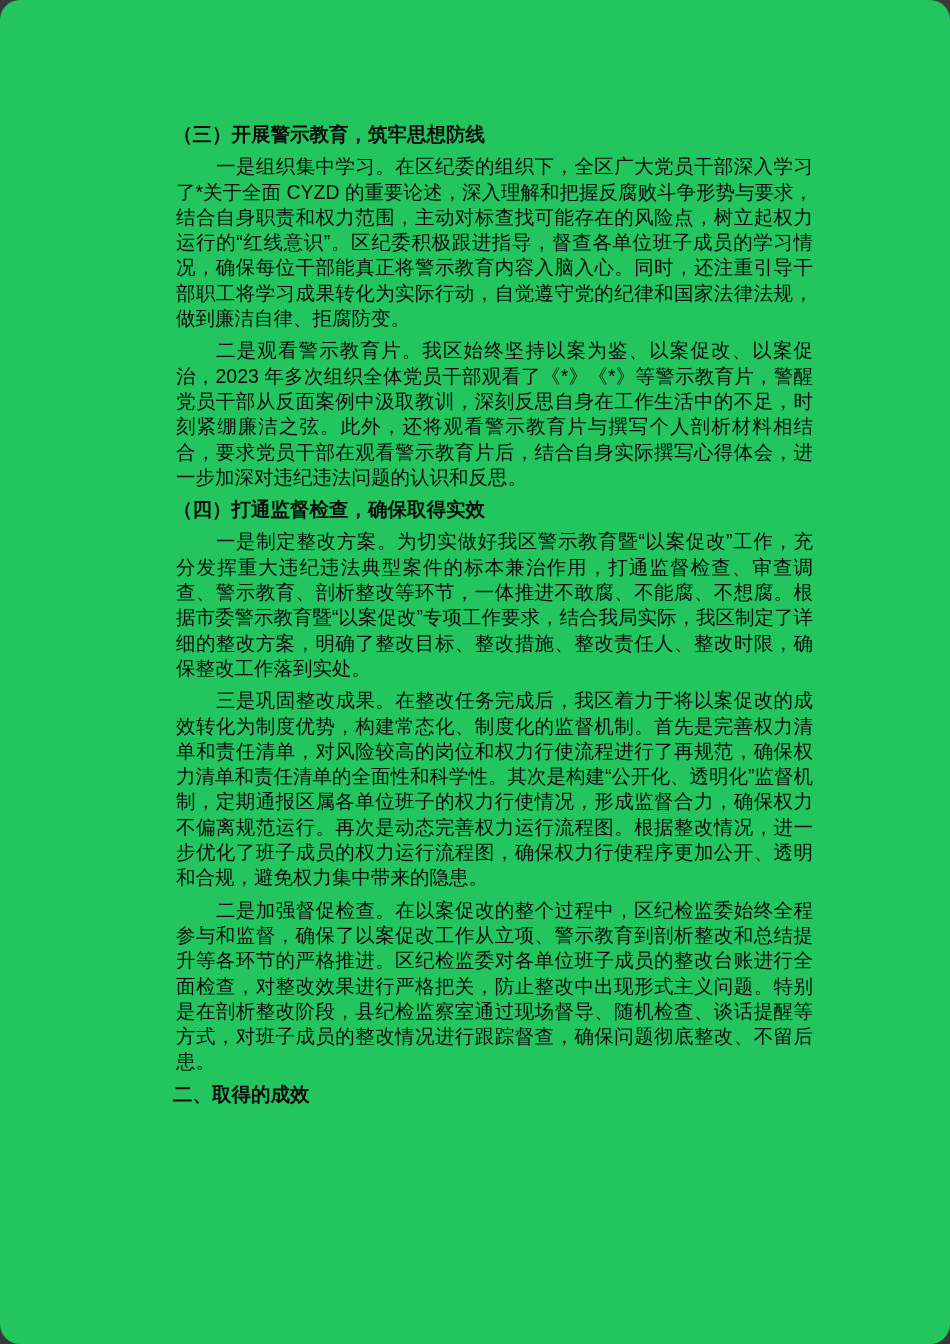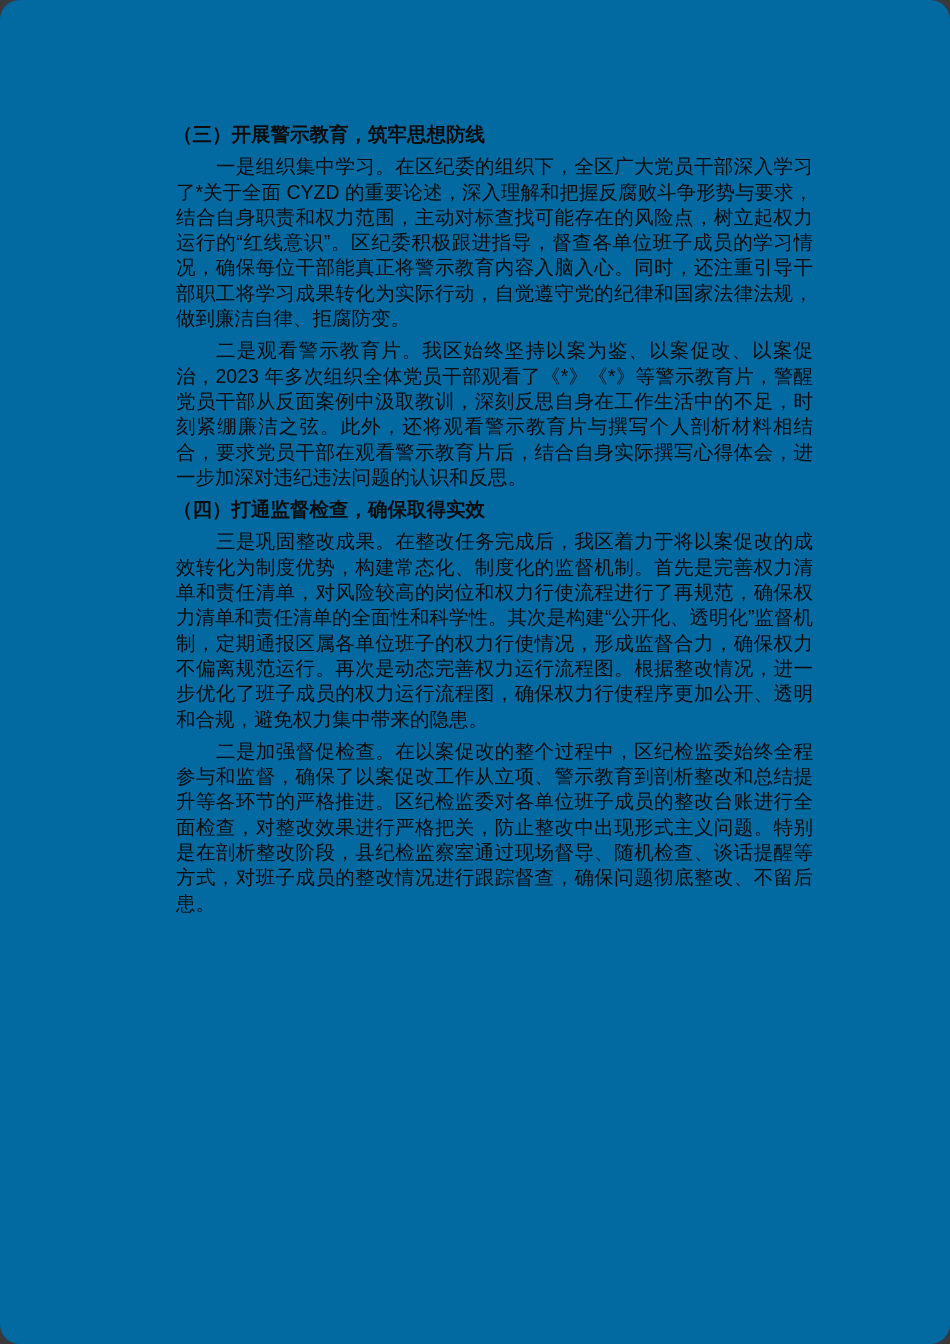--- a/index.html
+++ b/index.html
@@ -7,21 +7,21 @@
     padding: 0;
     background: #39393b;
     width: 950px;
     height: 1344px;
     font-family: "Liberation Sans", "DejaVu Sans", sans-serif;
   }
   .page {
     position: relative;
     width: 950px;
     height: 1344px;
-    background: #0369a1;
+    background: #22c55e;
     border-radius: 20px;
     overflow: hidden;
     box-sizing: border-box;
   }
   .content {
     box-sizing: border-box;
     padding: 122px 137px 0 133px;
   }
   .content p, .content h3 {
     margin: 0 0 7px 0;
@@ -38,16 +38,18 @@
 </style>
 </head>
 <body>
 
 <div class="page">
   <div class="content" id="doc-content">
       <h3 class="heading">（三）开展警示教育，筑牢思想防线</h3>
       <p class="paragraph">一是组织集中学习。在区纪委的组织下，全区广大党员干部深入学习了*关于全面 CYZD 的重要论述，深入理解和把握反腐败斗争形势与要求，结合自身职责和权力范围，主动对标查找可能存在的风险点，树立起权力运行的“红线意识”。区纪委积极跟进指导，督查各单位班子成员的学习情况，确保每位干部能真正将警示教育内容入脑入心。同时，还注重引导干部职工将学习成果转化为实际行动，自觉遵守党的纪律和国家法律法规，做到廉洁自律、拒腐防变。</p>
       <p class="paragraph">二是观看警示教育片。我区始终坚持以案为鉴、以案促改、以案促治，2023 年多次组织全体党员干部观看了《*》《*》等警示教育片，警醒党员干部从反面案例中汲取教训，深刻反思自身在工作生活中的不足，时刻紧绷廉洁之弦。此外，还将观看警示教育片与撰写个人剖析材料相结合，要求党员干部在观看警示教育片后，结合自身实际撰写心得体会，进一步加深对违纪违法问题的认识和反思。</p>
       <h3 class="heading">（四）打通监督检查，确保取得实效</h3>
+      <p class="paragraph">一是制定整改方案。为切实做好我区警示教育暨“以案促改”工作，充分发挥重大违纪违法典型案件的标本兼治作用，打通监督检查、审查调查、警示教育、剖析整改等环节，一体推进不敢腐、不能腐、不想腐。根据市委警示教育暨“以案促改”专项工作要求，结合我局实际，我区制定了详细的整改方案，明确了整改目标、整改措施、整改责任人、整改时限，确保整改工作落到实处。</p>
       <p class="paragraph">三是巩固整改成果。在整改任务完成后，我区着力于将以案促改的成效转化为制度优势，构建常态化、制度化的监督机制。首先是完善权力清单和责任清单，对风险较高的岗位和权力行使流程进行了再规范，确保权力清单和责任清单的全面性和科学性。其次是构建“公开化、透明化”监督机制，定期通报区属各单位班子的权力行使情况，形成监督合力，确保权力不偏离规范运行。再次是动态完善权力运行流程图。根据整改情况，进一步优化了班子成员的权力运行流程图，确保权力行使程序更加公开、透明和合规，避免权力集中带来的隐患。</p>
       <p class="paragraph">二是加强督促检查。在以案促改的整个过程中，区纪检监委始终全程参与和监督，确保了以案促改工作从立项、警示教育到剖析整改和总结提升等各环节的严格推进。区纪检监委对各单位班子成员的整改台账进行全面检查，对整改效果进行严格把关，防止整改中出现形式主义问题。特别是在剖析整改阶段，县纪检监察室通过现场督导、随机检查、谈话提醒等方式，对班子成员的整改情况进行跟踪督查，确保问题彻底整改、不留后患。</p>
+      <h3 class="heading">二、取得的成效</h3>
     </div>
 </div>
 
 </body></html>

